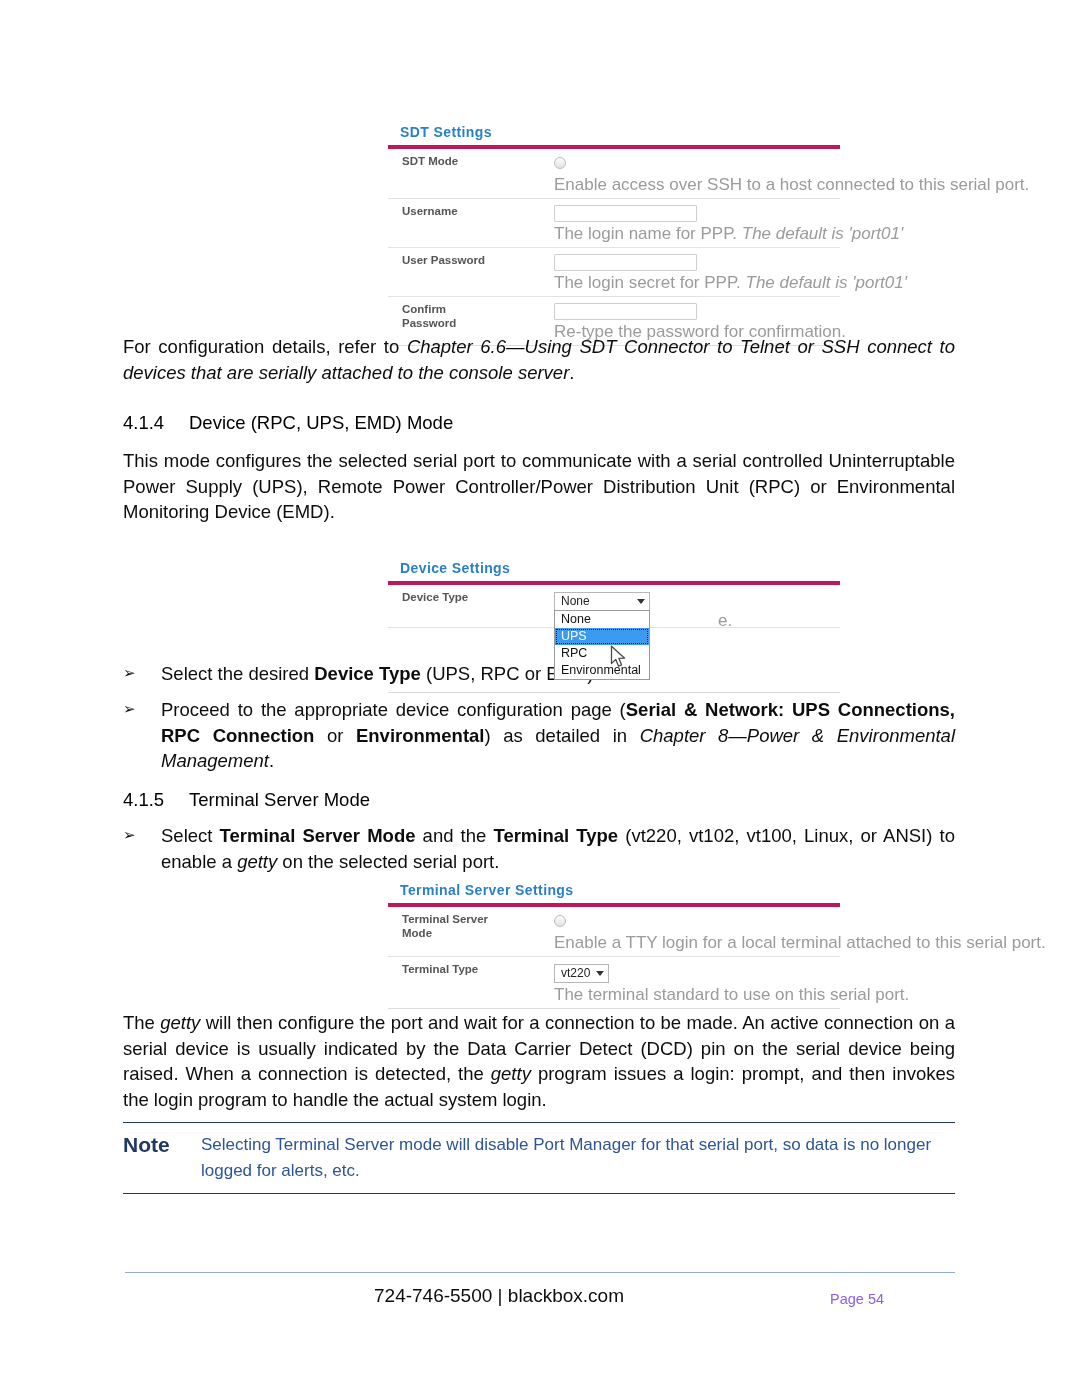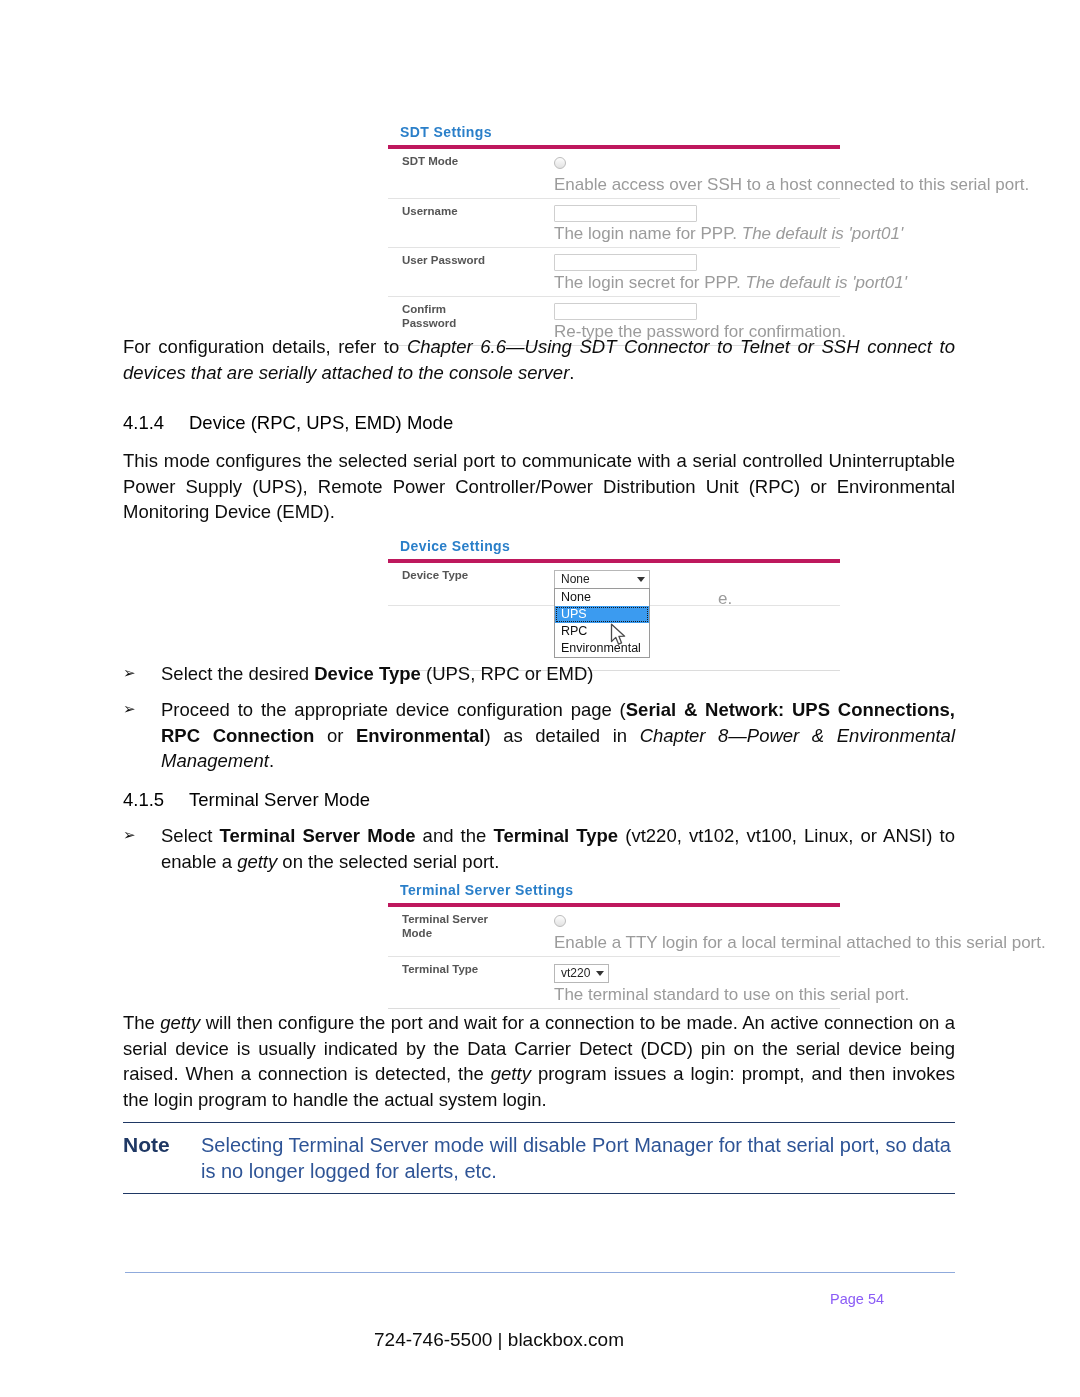--- a/index.html
+++ b/index.html
@@ -195,21 +195,21 @@
     gap: 10px;
   }
   .note-word {
     font-size: 21px;
     font-weight: bold;
     color: #1f3864;
     flex: 0 0 68px;
     line-height: 25px;
   }
   .note-text {
-    font-size: 20px;
+    font-size: 17px;
     color: #2e5496;
     line-height: 26px;
     flex: 1 1 auto;
   }
 
   
   .footer-rule {
     position: absolute;
     height: 0;
     border-top: 1px solid #8faadc;
@@ -266,21 +266,21 @@
       </div>
     </div>
   </div>
 
   <div class="body-para" style="left:123px; top:334px; width:832px;"><span>For configuration details, refer to </span><i>Chapter 6.6—Using SDT Connector to Telnet or SSH connect to devices that are serially attached to the console server</i><span>.</span></div>
 
   <div class="heading" style="left:123px; top:412px;"><span class="num">4.1.4</span><span>Device (RPC, UPS, EMD) Mode</span></div>
 
   <div class="body-para" style="left:123px; top:448px; width:832px;">This mode configures the selected serial port to communicate with a serial controlled Uninterruptable Power Supply (UPS), Remote Power Controller/Power Distribution Unit (RPC) or Environmental Monitoring Device (EMD).</div>
 
-  <div class="shot" style="left:388px; top:538px; width:452px;">
+  <div class="shot" style="left:388px; top:560px; width:452px;">
     <div class="shot-title">Device Settings</div>
 
     <div class="srow" style="min-height:30px;">
       <div class="slabel">Device Type</div>
       <div class="sfield">
 
         <div class="combo wide">
           <span>None</span>
           <span class="caret"></span>
         </div>
@@ -346,16 +346,16 @@
   </div>
 
   <div class="body-para" style="left:123px; top:1010px; width:832px;"><span>The </span><i>getty</i><span> will then configure the port and wait for a connection to be made. An active connection on a serial device is usually indicated by the Data Carrier Detect (DCD) pin on the serial device being raised. When a connection is detected, the </span><i>getty</i><span> program issues a login: prompt, and then invokes the login program to handle the actual system login.</span></div>
 
   <div class="note-block" style="left:123px; top:1122px; width:832px;">
     <div class="note-word">Note</div>
     <div class="note-text">Selecting Terminal Server mode will disable Port Manager for that serial port, so data is no longer logged for alerts, etc.</div>
   </div>
 
   <div class="footer-rule" style="left:125px; top:1272px; width:830px;"></div>
-  <div class="footer-center" style="left:374px; top:1285px;margin-top:44px;">724-746-5500 | blackbox.com</div>
+  <div class="footer-center" style="left:374px; top:1285px;">724-746-5500 | blackbox.com</div>
   <div class="footer-page" style="left:830px; top:1291px;">Page 54</div>
 
 </div>
 
 </body></html>

